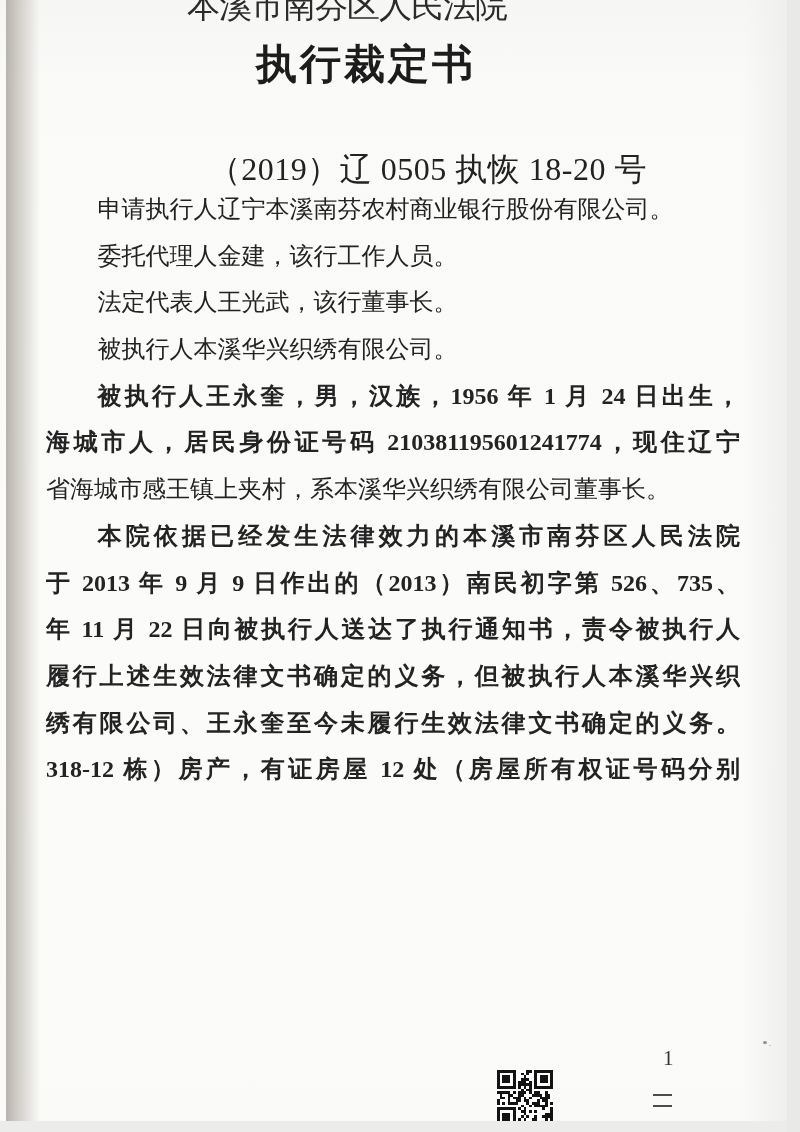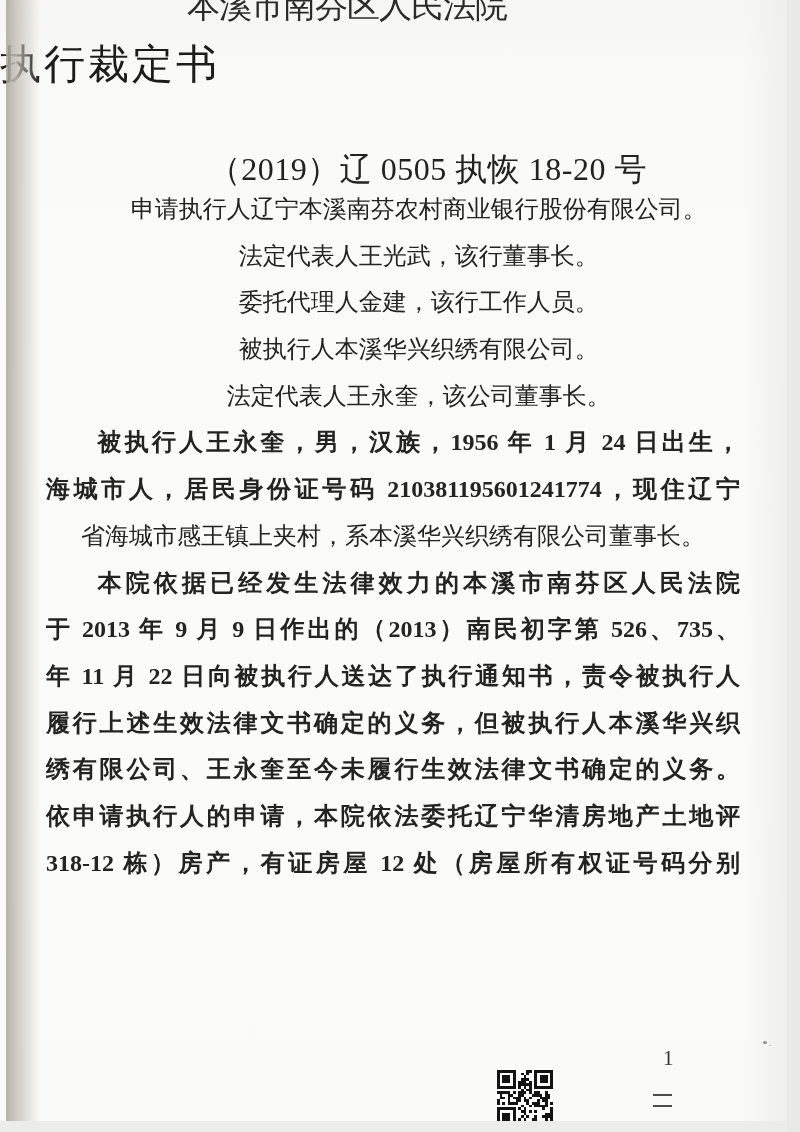--- a/index.html
+++ b/index.html
@@ -27,39 +27,39 @@
   }
   .court-name{
     position:absolute;top:-13px;left:0;width:694px;
     text-align:center;
     font-size:33px;line-height:38px;
     color:#2b2b2b;font-weight:500;
     letter-spacing:-1px;
   }
   .doc-title{
     position:absolute;top:40px;left:0;width:732px;
-    text-align:left;
+    text-align:center;
     font-size:41px;line-height:48px;
-    font-weight:400;color:#1c1c1c;
+    font-weight:700;color:#1c1c1c;
     letter-spacing:3px;
   }
   .case-number{
     position:absolute;top:148px;right:140px;
     font-size:32px;color:#222;
     letter-spacing:.5px;
     white-space:nowrap;
   }
   .doc-body{
     position:absolute;left:46px;top:186px;width:694px;
     font-size:24px;color:#232323;
   }
   .line{
     height:46.7px;line-height:46.7px;
     white-space:nowrap;
-    text-align:center;
+    text-align:left;
   }
   .line.just{
     white-space:normal;
     text-align:justify;
     text-align-last:justify;
     overflow:hidden;
     font-weight:bold;
   }
   .line.indent{text-indent:2.15em;}
   .page-number{
@@ -98,33 +98,31 @@
     <div class="edge-right-soft"></div>
 
     <div class="court-name">本溪市南芬区人民法院</div>
 
     <div class="doc-title">执行裁定书</div>
 
     <div class="case-number">（2019）辽 0505 执恢 18-20 号</div>
 
     <div class="doc-body">
         <div class="line indent">申请执行人辽宁本溪南芬农村商业银行股份有限公司。</div>
+        <div class="line indent">委托代理人金建，该行工作人员。</div>
         <div class="line indent">法定代表人王光武，该行董事长。</div>
-        <div class="line indent">委托代理人金建，该行工作人员。</div>
         <div class="line indent">被执行人本溪华兴织绣有限公司。</div>
-        <div class="line indent">法定代表人王永奎，该公司董事长。</div>
         <div class="line indent just">被执行人王永奎，男，汉族，1956 年 1 月 24 日出生，</div>
         <div class="line just">海城市人，居民身份证号码 210381195601241774，现住辽宁</div>
         <div class="line">省海城市感王镇上夹村，系本溪华兴织绣有限公司董事长。</div>
         <div class="line indent just">本院依据已经发生法律效力的本溪市南芬区人民法院</div>
         <div class="line just">于 2013 年 9 月 9 日作出的（2013）南民初字第 526、735、</div>
         <div class="line just">年 11 月 22 日向被执行人送达了执行通知书，责令被执行人</div>
         <div class="line just">履行上述生效法律文书确定的义务，但被执行人本溪华兴织</div>
         <div class="line just">绣有限公司、王永奎至今未履行生效法律文书确定的义务。</div>
-        <div class="line just">依申请执行人的申请，本院依法委托辽宁华清房地产土地评</div>
         <div class="line just">318-12 栋）房产，有证房屋 12 处（房屋所有权证号码分别</div>
       </div>
 
     <div class="page-number">1</div>
 
     <div class="equals-mark"></div>
 
     <svg class="qr" viewBox="0 0 21 21" shape-rendering="crispEdges">
         <rect x="0" y="0" width="21" height="21" fill="#ffffff"></rect>
         <rect x="0" y="0" width="1" height="1" fill="#131313"></rect>

